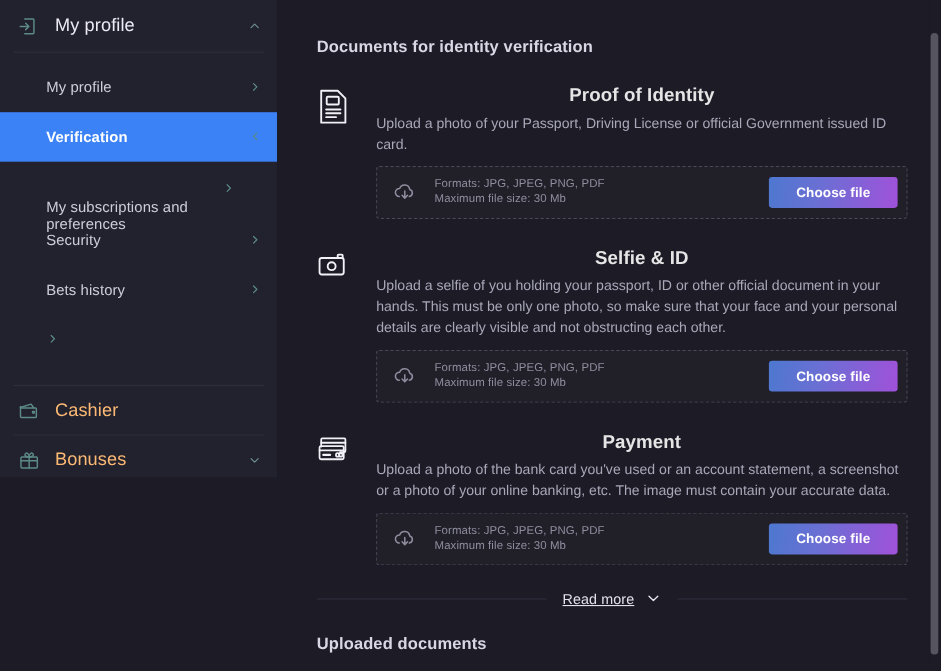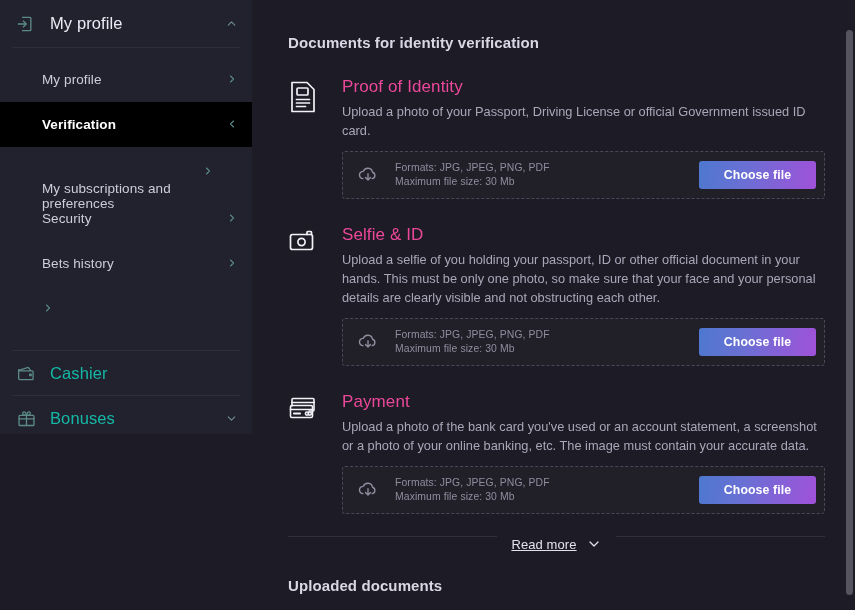--- a/index.html
+++ b/index.html
@@ -46,34 +46,34 @@
   }
   .sb-sub .lbl {
     font-size: 13.5px;
     color: #cfcddb;
     line-height: 15px;
     flex: 1;
     letter-spacing: .1px;
   }
   .sb-sub .arrow { color: #5c8b88; font-size: 13px; line-height: 1; padding-right: 2px; }
   .sb-sub.two-line { height: 49px; }
-  .sb-sub.active { background: #000000; }
+  .sb-sub.active { background: #3b82f6; }
   .sb-sub.active .lbl { color: #ffffff; font-weight: bold; }
 
   .sb-main {
     height: 44px;
     display: flex; align-items: center;
     padding: 0 14px;
     cursor: pointer;
   }
   .sb-main .ico { width: 24px; height: 24px; flex: 0 0 24px; display:flex; align-items:center; justify-content:center; }
   .sb-main .txt {
     margin-left: 12px;
     font-size: 16.5px;
-    color: #14b8a6;
+    color: #fdba74;
     flex: 1;
     letter-spacing: .1px;
   }
   .sb-main .chev { color: #6f8f90; display:flex; align-items:center; }
 
   
   .main {
     flex: 1;
     height: 610px;
     background: #1c1b26;
@@ -85,22 +85,23 @@
     font-size: 15px;
     color: #d9d7e4;
     padding-top: 34px;
     letter-spacing: .1px;
   }
 
   .doc-block { display: flex; padding-top: 26px; }
   .doc-ico { width: 40px; flex: 0 0 40px; padding-top: 3px; }
   .doc-body { flex: 1; padding-left: 14px; }
   .doc-title {
-    font-size: 17px; font-weight: normal; color: #ec4899;
-    letter-spacing: .1px;
+    font-size: 17px; font-weight: bold; color: #e5e5e5;
+    letter-spacing: .1px;
+    text-align: center;
   }
   .doc-desc {
     font-size: 12.8px; color: #a9a7b8;
     line-height: 19px;
     margin-top: 5px;
     max-width: 485px;
   }
   .upload {
     margin-top: 11px;
     height: 48px;
@@ -120,21 +121,21 @@
     width: 117px; height: 28px;
     border: none; border-radius: 3px;
     background: linear-gradient(100deg, #4d78cf 0%, #6b6fd4 40%, #a051d9 100%);
     color: #ffffff; font-size: 12.3px; font-weight: bold;
     font-family: "Liberation Sans", sans-serif;
     cursor: pointer;
     letter-spacing: .1px;
   }
 
   .readmore-row {
-    display: flex; 
+    display: flex; align-items: center;
     margin-top: 22px;
   }
   .rm-line { flex: 1; height: 1px; background: #302f3c; }
   .rm-mid { display: flex; align-items: center; padding: 0 14px; cursor: pointer; }
   .rm-txt {
     font-size: 13px; color: #e3e1ec;
     text-decoration: underline;
     letter-spacing: .1px;
   }
   .rm-chev { margin-left: 9px; color: #e3e1ec; display:flex; align-items:center; }

